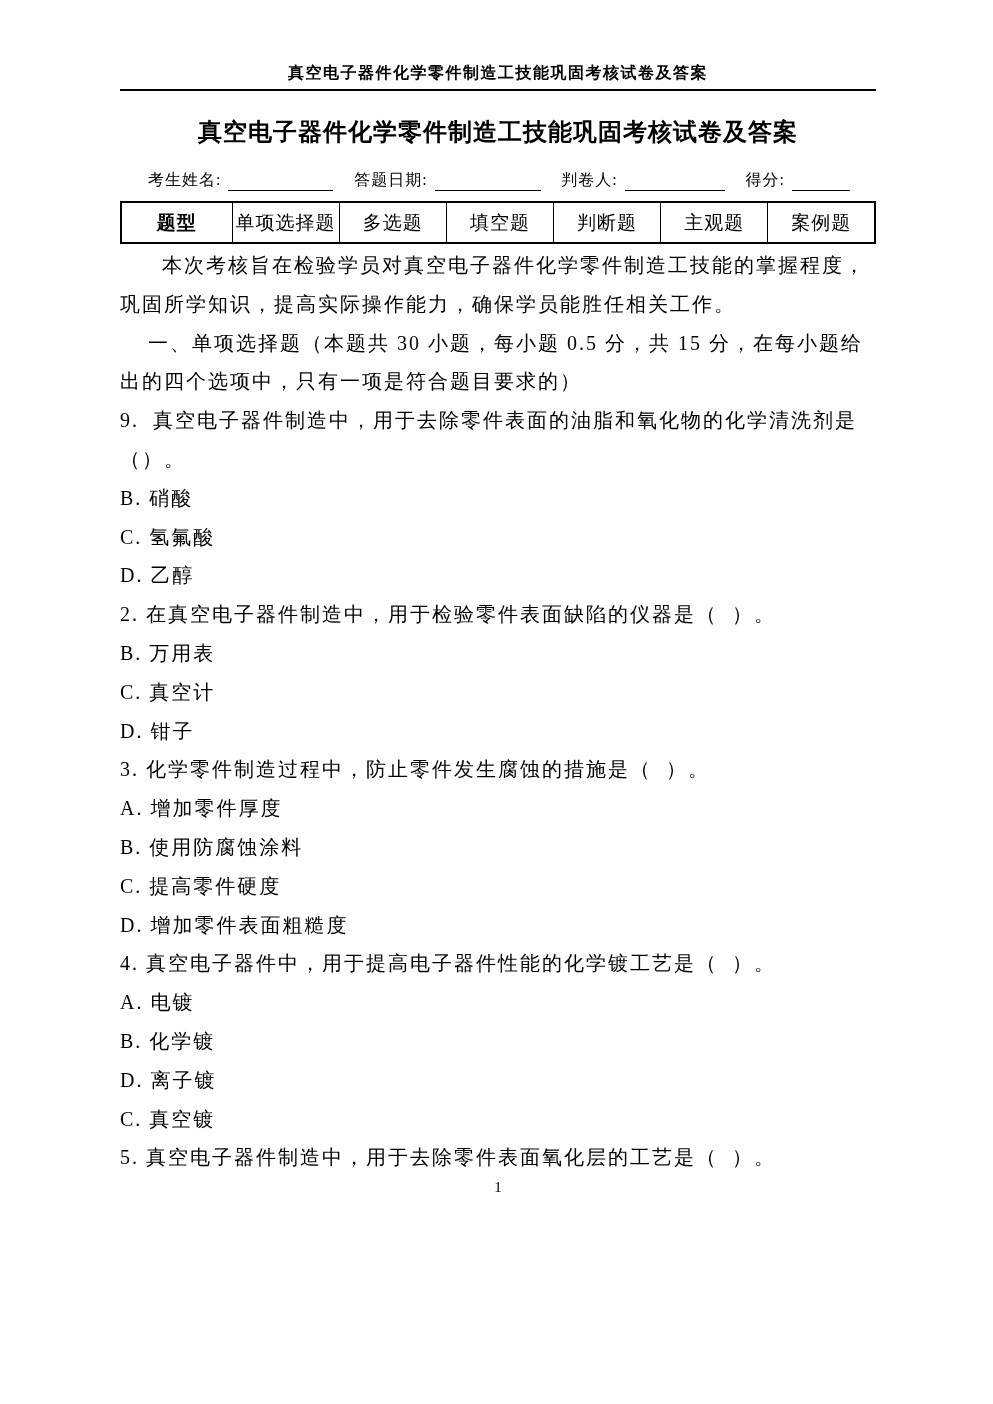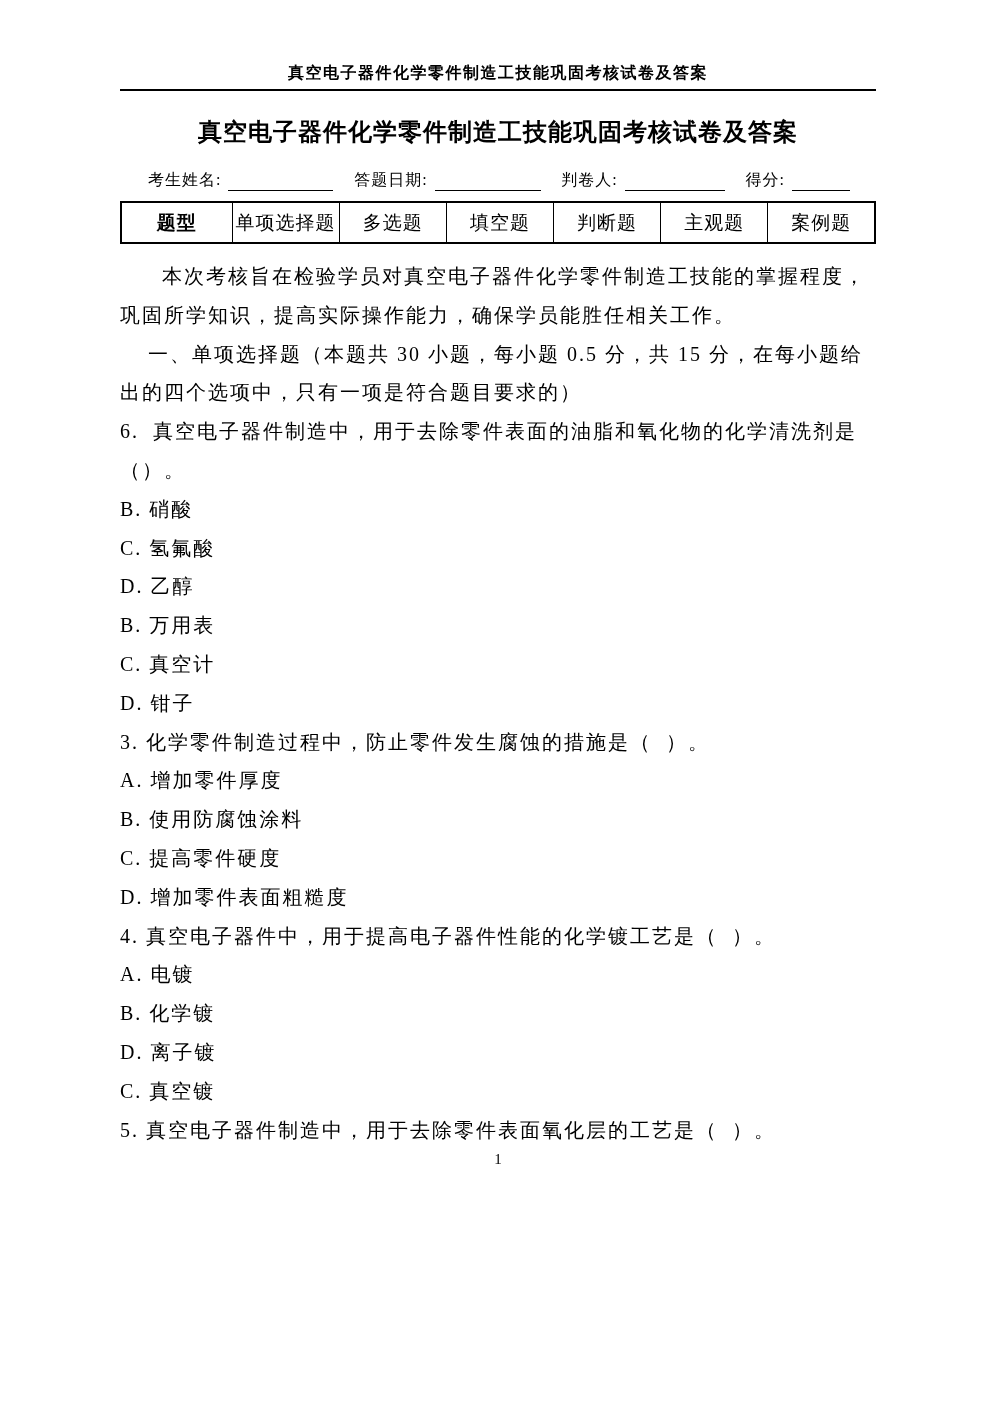--- a/index.html
+++ b/index.html
@@ -66,21 +66,21 @@
     font-size: 19px;
     font-weight: normal;
     letter-spacing: 1px;
     padding: 0;
     margin-left: 8px;
   }
   .score-table .hdr-row th { height: 39px; }
   .score-table .score-row td, .score-table .score-row th { height: 31px; }
   .score-table .bold-cell { font-weight: bold; }
   .doc-body {
-    margin-top: 13px;
+    margin-top: 2px;
     font-size: 20px;
     line-height: 38.8px;
     letter-spacing: 2px;
   }
   .doc-body p { margin: 0; white-space: pre-wrap; }
   .intro-p { text-indent: 42px; }
   .section-p { text-indent: 28px; }
   .page-footer {
     text-align: center;
     font-size: 15px;
@@ -137,25 +137,26 @@
       <th>主观题</th>
       <th>案例题</th>
     </tr>
   </tbody>
     </table>
 
   <div class="doc-body">
     <p class="intro-p">本次考核旨在检验学员对真空电子器件化学零件制造工技能的掌握程度，巩固所学知识，提高实际操作能力，确保学员能胜任相关工作。</p>
     <p class="section-p">一、单项选择题（本题共 30 小题，每小题 0.5 分，共 15 分，在每小题给出的四个选项中，只有一项是符合题目要求的）</p>
 
-    <p>6.  真空电子器件制造中，用于去除零件表面的油脂和氧化物的化学清洗剂是（）。</p>
+    <p>9.  真空电子器件制造中，用于去除零件表面的油脂和氧化物的化学清洗剂是（）。</p>
     <p>B. 硝酸</p>
     <p>C. 氢氟酸</p>
     <p>D. 乙醇</p>
 
+    <p>2. 在真空电子器件制造中，用于检验零件表面缺陷的仪器是（  ）。</p>
     <p>B. 万用表</p>
     <p>C. 真空计</p>
     <p>D. 钳子</p>
 
     <p>3. 化学零件制造过程中，防止零件发生腐蚀的措施是（  ）。</p>
     <p>A. 增加零件厚度</p>
     <p>B. 使用防腐蚀涂料</p>
     <p>C. 提高零件硬度</p>
     <p>D. 增加零件表面粗糙度</p>
 

